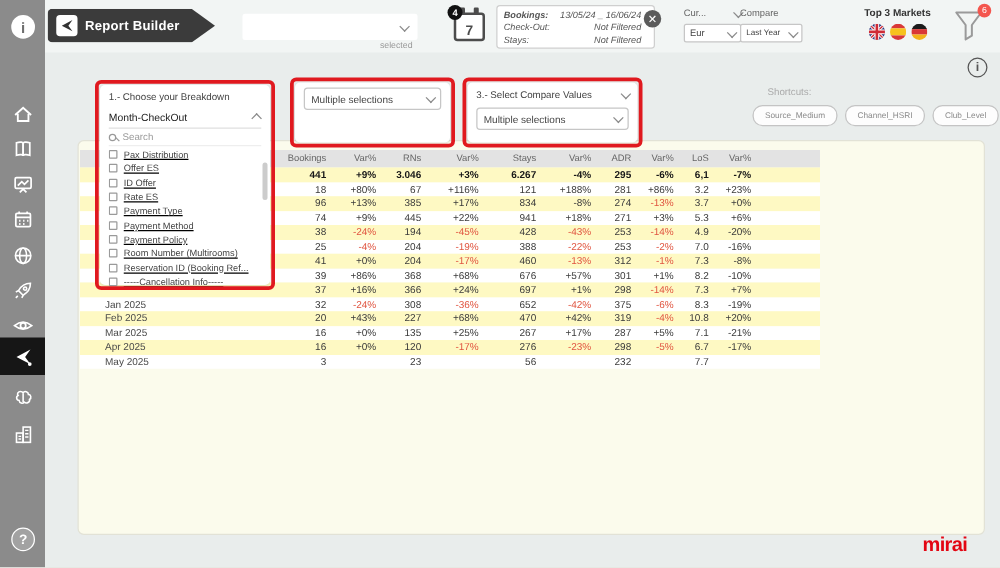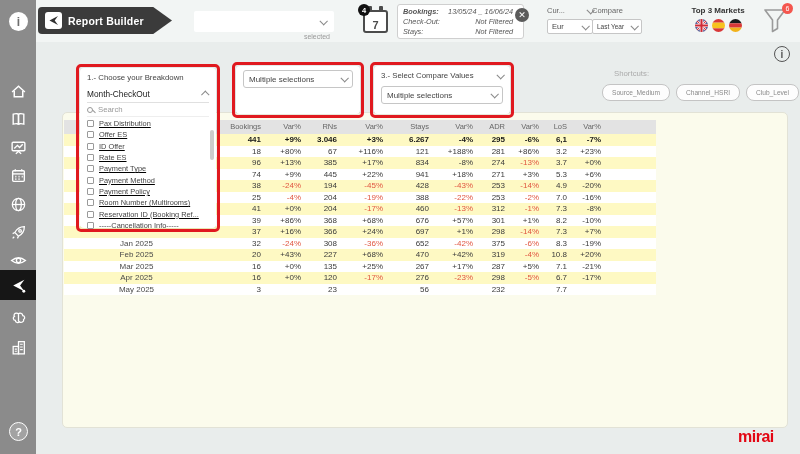--- a/index.html
+++ b/index.html
@@ -95,21 +95,21 @@
   .shortcuts-label { position:absolute; left:614px; top:69px; font-size:7.8px; color:#ababab; z-index:6; }
   .shortcuts-row { position:absolute; left:602px; top:84px; display:flex; gap:6px; z-index:6; }
   .pill { height:17px; background:#fdfdfd; border:1px solid #c4c4c4; border-radius:8px; font-size:6.6px; color:#8a8a8a;
           display:flex; align-items:center; padding:0 9px; cursor:pointer; white-space:nowrap; }
 
   
   .panel { position:absolute; left:62px; top:112px; width:726px; height:316px; background:#fbfbec; border:1px solid #e2e2d6; border-radius:5px; z-index:4; }
   .rtable { position:absolute; left:64px; top:120px; width:592px; z-index:5; }
   .trow { display:grid; grid-template-columns:146px 56px 40px 36px 46px 46px 44px 32px 34px 28px 34px; padding-right:50px; }
   .cell { font-size:8px; color:#3a3a3a; text-align:right; padding-right:5px; line-height:11.5px; height:11.5px; overflow:hidden; white-space:nowrap; }
-  .cell.lab { text-align:center; padding-left:4px; color:#4a4a4a; }
+  .cell.lab { text-align:left; padding-left:20px; color:#4a4a4a; }
   .thead { background:#e3e3e3; }
   .thead .cell { height:14px; line-height:14px; color:#666; font-size:7.5px; }
   .cream { background:#fef9c3; }
   .gray { background:#ffffff; }
   .total .cell { font-weight:bold; color:#181818; }
   .cell.red { color:#e05540; }
 
   .mirai-logo { position:absolute; left:738px; top:428px; font-size:16px; font-weight:800; color:#e30613; letter-spacing:-.5px; z-index:6; }
 </style>
 </head>

